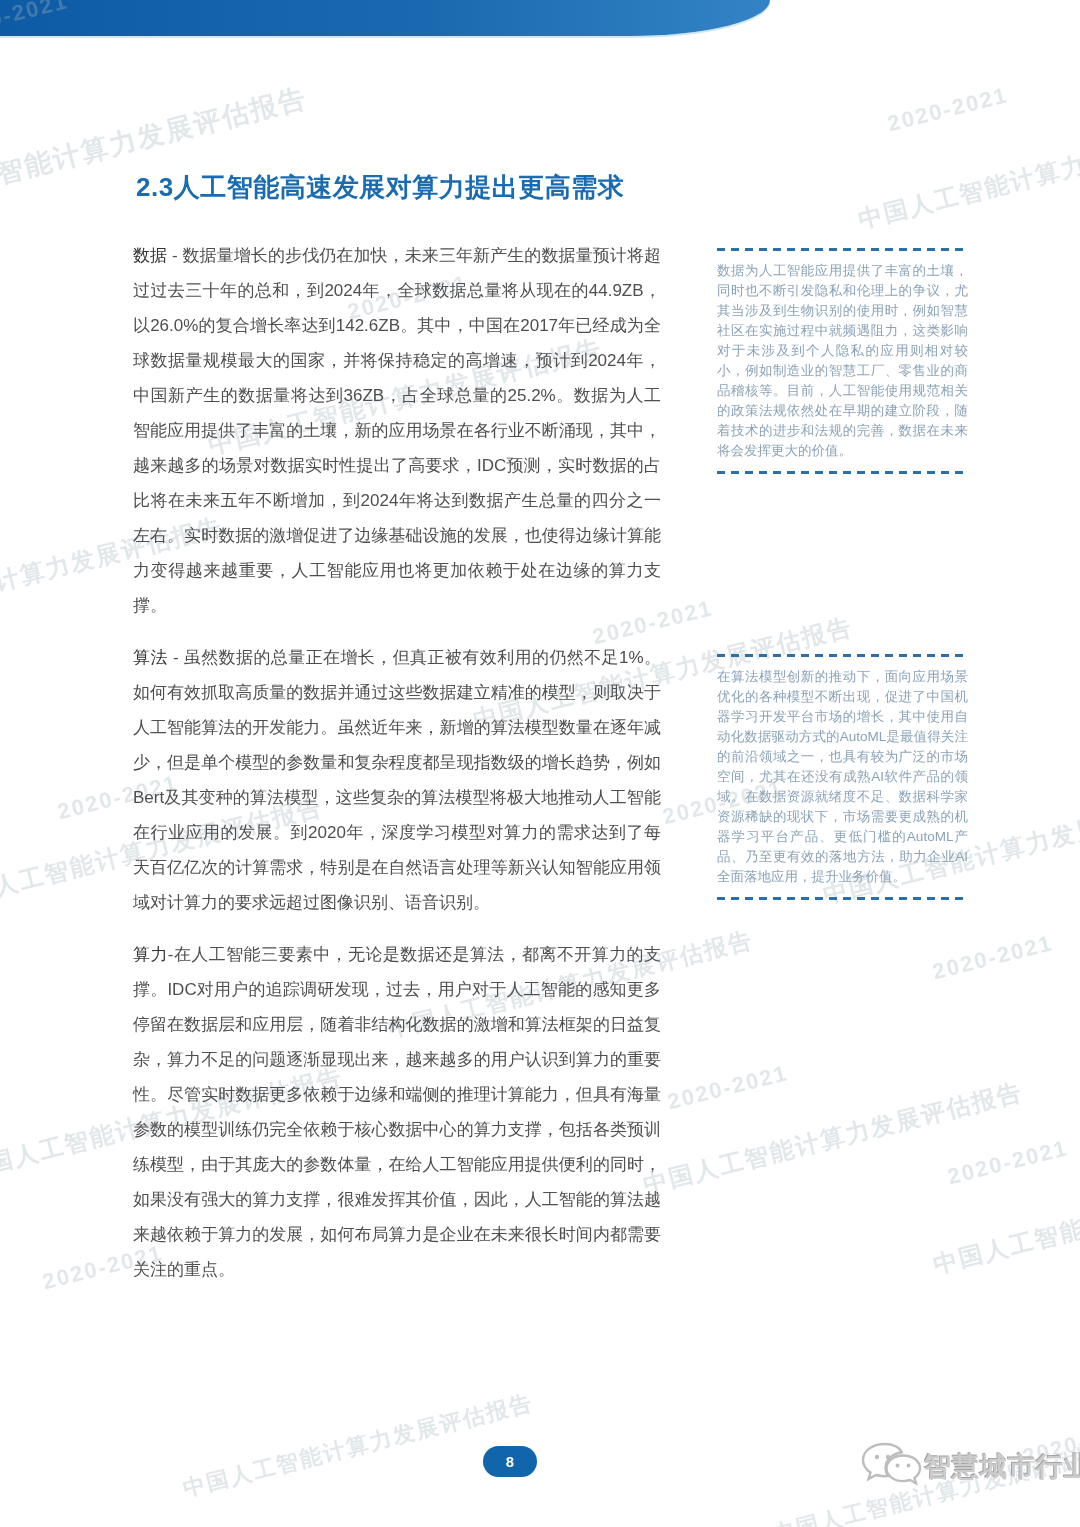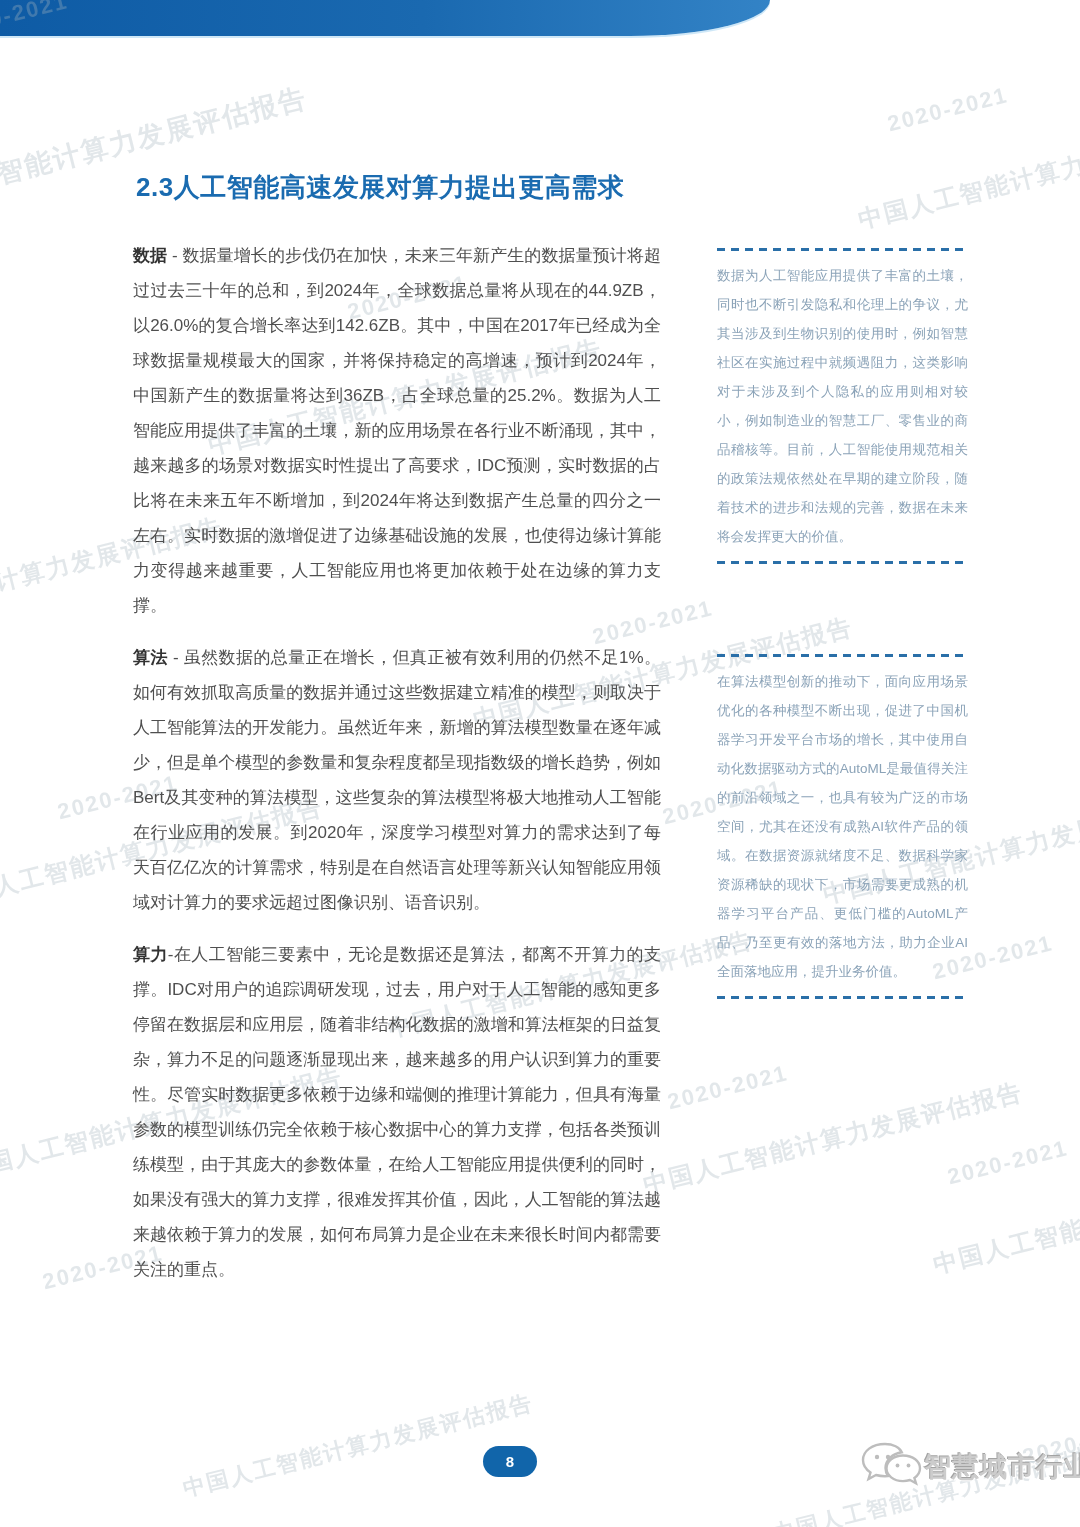--- a/index.html
+++ b/index.html
@@ -42,36 +42,36 @@
     position:absolute;left:133px;top:238px;width:528px;
     z-index:2;
   }
   .body-col p{
     margin:0 0 17px 0;
     font-size:17px;line-height:35px;
     text-align:justify;
     color:#4f4f4f;
   }
   .body-col p .lead{
-    font-weight:bold;color:#333333;
+    font-weight:normal;color:#333333;
   }
   
   .note{
     position:absolute;left:717px;width:251px;
     z-index:2;
   }
   .note-1{top:248px;}
   .note-2{top:654px;}
   .dash{
     height:3px;width:100%;
     background:repeating-linear-gradient(90deg,#2a6fa8 0px,#2a6fa8 8px,transparent 8px,transparent 14px);
   }
   .note-text{
     padding:10px 0 10px 0;
-    font-size:13.5px;line-height:29px;
+    font-size:13.5px;line-height:20px;
     text-align:justify;
     color:#8ba3b8;
   }
   
   .page-pill{
     position:absolute;left:483px;top:1446px;
     width:54px;height:31px;border-radius:16px;
     background:#1165aa;
     color:#ffffff;font-size:15px;font-weight:bold;
     display:flex;align-items:center;justify-content:center;

